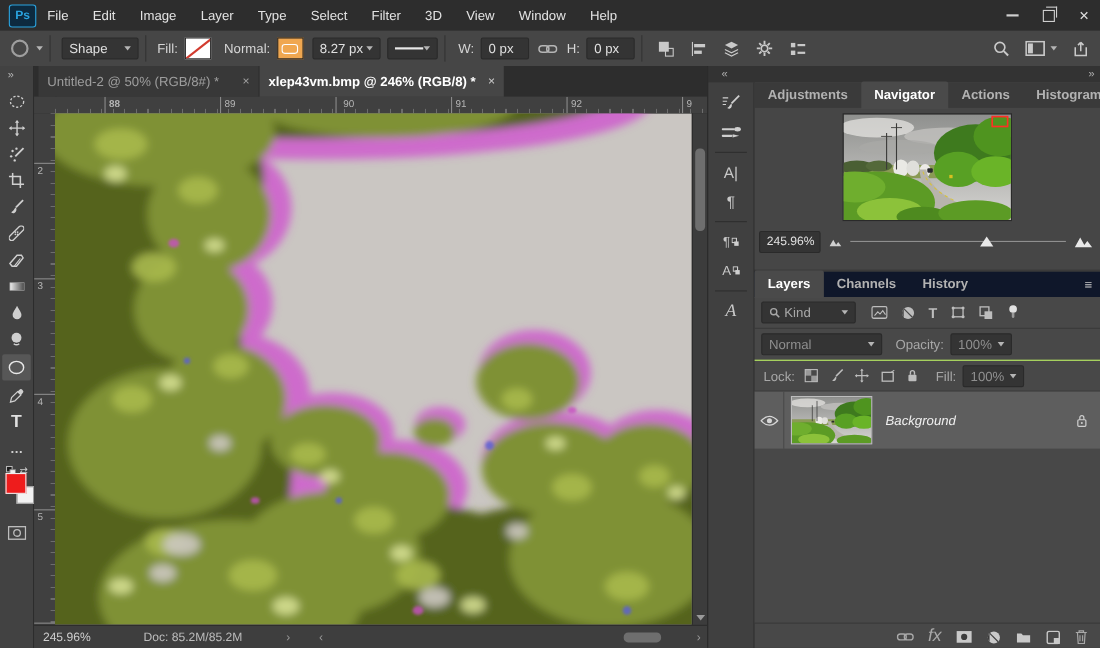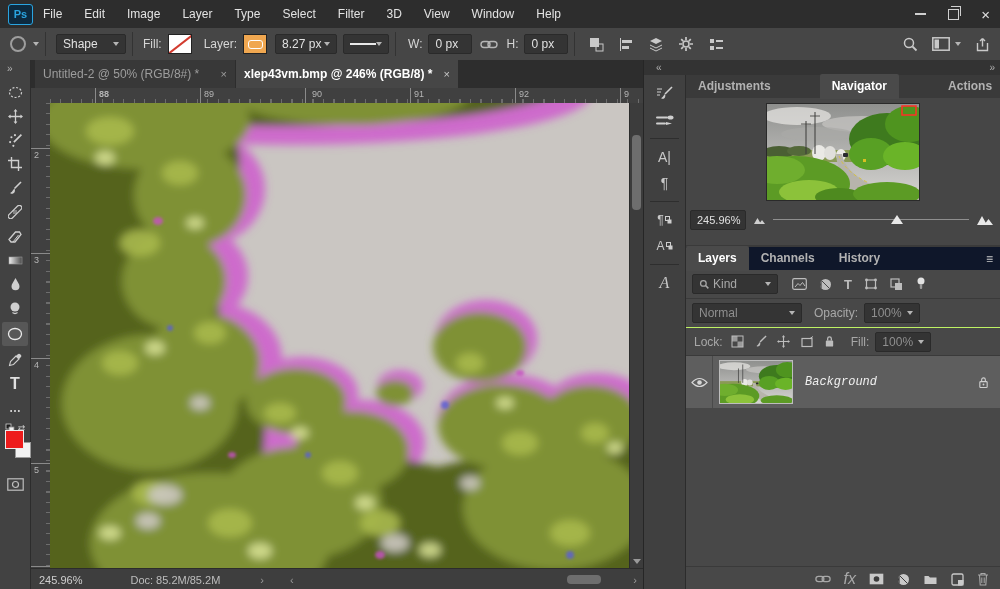--- a/index.html
+++ b/index.html
@@ -59,21 +59,21 @@
     <div class="sep"></div>
     <div class="field row" style="width:70px;justify-content:space-between;margin-left:4px;">
       <span>Shape</span>
         <span class="caret"></span>
     </div>
     <div class="sep"></div>
     <span style="margin:0 6px 0 4px;">Fill:</span>
     <div style="width:22px;height:18px;background:#fff;border:1px solid #222;position:relative;overflow:hidden;">
       <div style="position:absolute;left:-3px;top:8px;width:30px;height:2px;background:#d23b2f;transform:rotate(-38deg);"></div>
     </div>
-    <span style="margin:0 6px 0 12px;">Layer:</span>
+    <span style="margin:0 6px 0 12px;">Normal:</span>
     <div style="width:22px;height:18px;background:#f0a750;border:1px solid #222;display:flex;align-items:center;justify-content:center;">
       <div style="width:13px;height:7px;border:1.5px solid #fdfdfd;border-radius:3px;"></div>
     </div>
     <div class="field row" style="width:62px;margin-left:8px;justify-content:space-between;">
       <span>8.27 px</span>
         <span class="caret"></span>
     </div>
     <div class="field row" style="width:46px;margin-left:6px;justify-content:space-between;">
       <svg class="ic" width="26" height="4" viewBox="0 0 26 4">
           <rect y="1" width="26" height="2" fill="#e8e8e8"></rect>
@@ -466,21 +466,21 @@
             <rect x="2.5" y="3.5" width="4" height="4" fill="#cfcfcf"></rect>
           </svg>
         </div>
       <div style="height:1px;background:#2e2e2e;margin:5px 6px;"></div>
       <div class="tooli" style="width:41px;height:26px;">
           <span class="glyph" style="font-family:'Liberation Serif',serif;font-style:italic;font-size:16px;">A</span>
         </div>
     </div>
 
     <div class="abs" style="left:42px;top:15px;width:315px;height:170px;background:#464646;">
-      <div class="row" style="height:23px;background:#3a3a3a;gap:37px;">
+      <div class="row" style="height:23px;background:#3a3a3a;">
         <span class="ptab">Adjustments</span>
         <span class="ptab on">Navigator</span>
         <span class="ptab">Actions</span>
         <span class="ptab">Histogram</span>
 
       </div>
       <div class="abs" style="left:80px;top:28px;width:152px;height:96px;border:1px solid #2a2a2a;">
         <svg width="152" height="96" viewBox="0 0 152 96" preserveAspectRatio="none">
           <defs>
               <linearGradient id="sk1" x1="0" y1="0" x2="0" y2="1">
@@ -616,21 +616,21 @@
             <rect x="2" y="6" width="8" height="6.5" rx="1" fill="#bdbdbd"></rect>
             <path d="M4 6V4a2 2 0 014 0v2" fill="none" stroke="#bdbdbd" stroke-width="1.4"></path>
           </svg>
         <span style="margin-left:16px;color:#a8a8a8;">Fill:</span>
         <div class="field dis row" style="width:56px;margin-left:6px;justify-content:space-between;">
           <span>100%</span>
             <span class="caret"></span>
         </div>
       </div>
 
-      <div class="row" style="height:52px;background:#5e5e5e;font-family:Liberation Mono, monospace;">
+      <div class="row" style="height:52px;background:#5e5e5e;">
         <div style="width:26px;display:flex;justify-content:center;border-right:1px solid #4a4a4a;align-self:stretch;align-items:center;">
           <svg class="ic" width="17" height="11" viewBox="0 0 17 11">
               <path d="M1 5.5Q8.5 -2.5 16 5.5Q8.5 13.5 1 5.5Z" fill="none" stroke="#d6d6d6" stroke-width="1.2"></path>
               <circle cx="8.5" cy="5.5" r="2.3" fill="#d6d6d6"></circle>
             </svg>
         </div>
         <div style="width:72px;height:42px;margin-left:6px;border:1px solid #bdbdbd;overflow:hidden;">
           <svg width="72" height="42" viewBox="0 0 152 96" preserveAspectRatio="none">
             <defs>
                 <linearGradient id="sk2" x1="0" y1="0" x2="0" y2="1">

